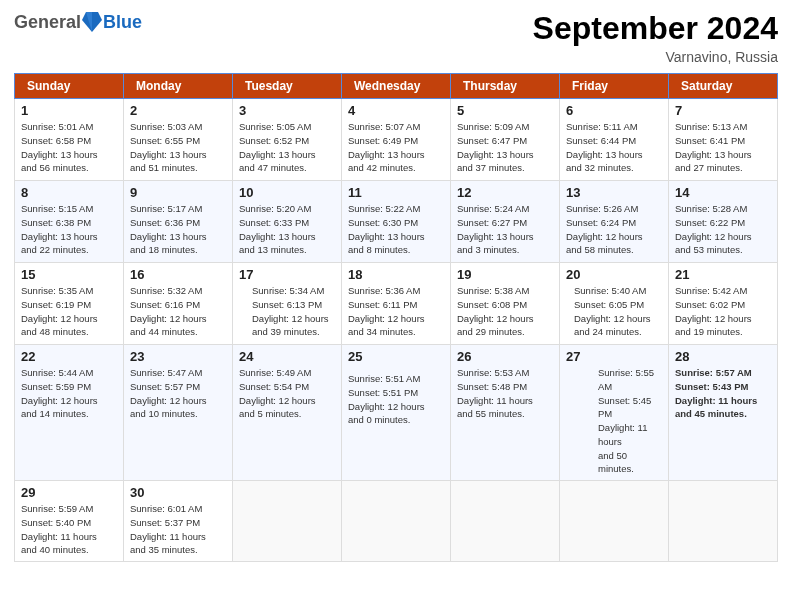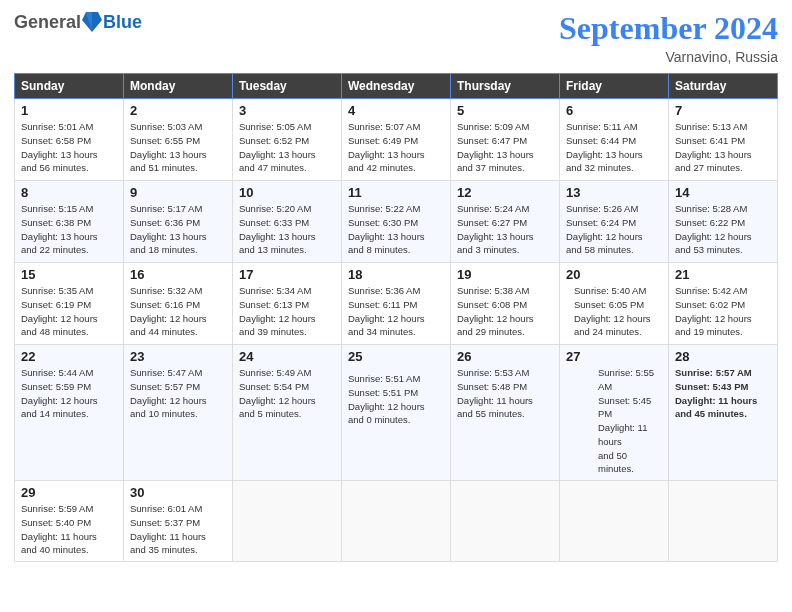--- a/index.html
+++ b/index.html
@@ -34,38 +34,37 @@
       color: #333;
     }
     .logo-general { color: #555; }
     .logo-blue { color: #1a6abf; }
     .title-area {
       text-align: right;
     }
     .month-title {
       font-size: 32px;
       font-weight: bold;
-      color: #3b82f6;
-      font-family: Liberation Serif, serif;
+      color: #000000;
     }
     .location {
       font-size: 14px;
       color: #555;
       margin-top: 2px;
     }
     .calendar {
       width: 100%;
       border-collapse: collapse;
       table-layout: fixed;
     }
     .calendar th {
-      background-color: #404040;
+      background-color: #c2410c;
       color: white;
       text-align: left;
-      padding: 5px 6px;
+      padding: 5px 12px;
       font-size: 12px;
       font-weight: bold;
       border: 1px solid #5588dd;
     }
     .calendar td {
       vertical-align: top;
       padding: 4px 6px;
       border: 1px solid #ddd;
       height: 82px;
       background: #fff;
@@ -238,21 +237,21 @@
           </td>
           <td>
             <span class="day-num">16</span>
             <div class="day-info" style="white-space: pre-line;">Sunrise: 5:32 AM
 Sunset: 6:16 PM
 Daylight: 12 hours
 and 44 minutes.</div>
           </td>
           <td>
             <span class="day-num">17</span>
-            <div class="day-info" style="white-space: pre-line;">Sunrise: 5:34 AM
+            <div class="day-info" style="white-space: pre-line; margin-left: 13px;">Sunrise: 5:34 AM
 Sunset: 6:13 PM
 Daylight: 12 hours
 and 39 minutes.</div>
           </td>
           <td>
             <span class="day-num">18</span>
             <div class="day-info" style="white-space: pre-line;">Sunrise: 5:36 AM
 Sunset: 6:11 PM
 Daylight: 12 hours
 and 34 minutes.</div>

